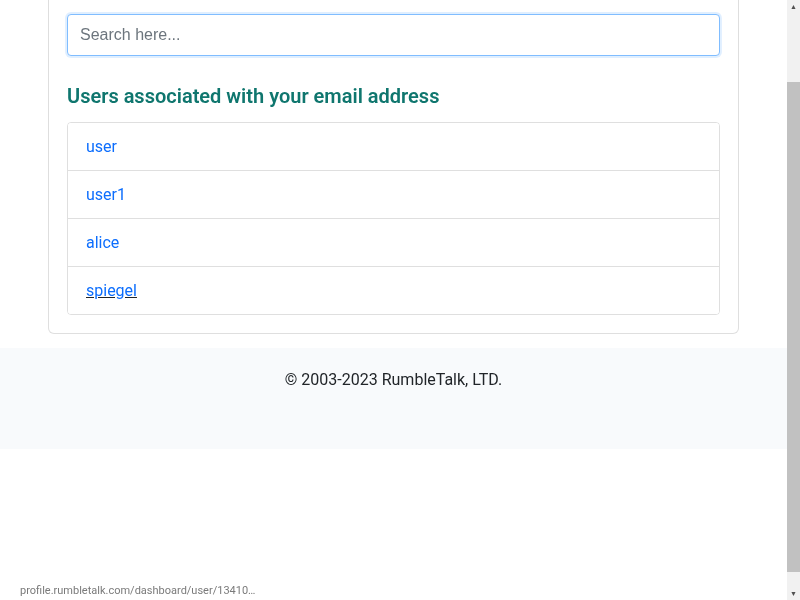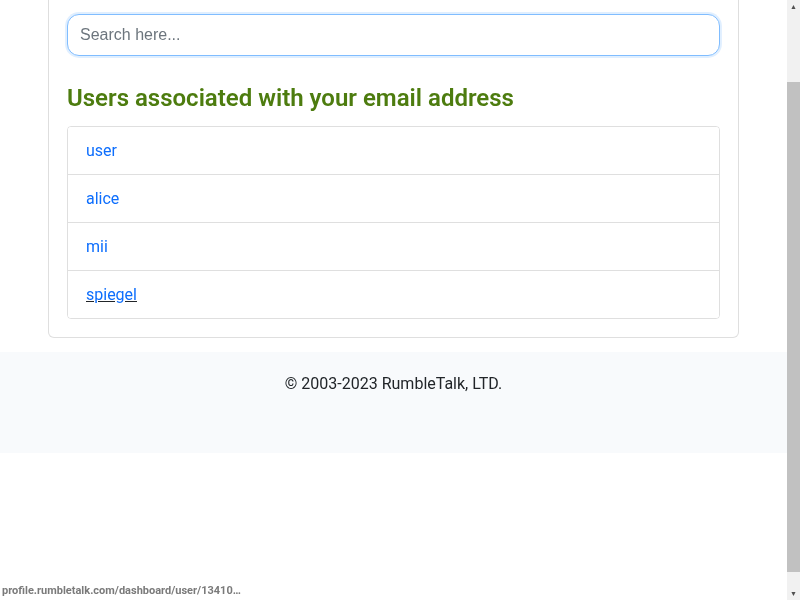--- a/index.html
+++ b/index.html
@@ -56,30 +56,30 @@
     background: #fff;
   }
   .search-input {
     width: 100%;
     padding: 8px 12px;
     font-size: 16px;
     line-height: 1.5;
     color: #495057;
     background: #fff;
     border: 1px solid #80bdff;
-    border-radius: 12px;
+    border-radius: 4px;
     outline: none;
     box-shadow: 0 0 0 0.12rem rgba(0,123,255,0.12);
     margin-top: 14px;
   }
   .search-input::placeholder { color: #6c757d; }
   .section-title {
-    font-size: 24px;
+    font-size: 20px;
     font-weight: 600;
-    color: #4d7c0f;
+    color: #0f766e;
     margin-top: 28px;
     margin-bottom: 14px;
   }
   .user-list {
     border: 1px solid rgba(0,0,0,0.125);
     border-radius: 4px;
     overflow: hidden;
   }
   .user-row {
     padding: 14px 18px;
@@ -97,50 +97,49 @@
   .footer {
     margin-top: 14px;
     background: #f8fafc;
     padding: 22px 0 60px 0;
     text-align: center;
     font-size: 16px;
     color: #212529;
   }
   .status-hint {
     position: absolute;
-    left: 0;
+    left: 18px;
     bottom: 2px;
     font-size: 11px;
     color: #7a7a7a;
     background: rgba(255,255,255,0.6);
     padding: 1px 2px;
     pointer-events: none;
-    font-weight: bold;
   }
 </style>
 </head>
 <body>
 
 <div class="viewport">
 
   <div class="card">
 
     <input type="text" class="search-input" placeholder="Search here..." style="">
 
     <h2 class="section-title">Users associated with your email address</h2>
 
     <div class="user-list">
       <div class="user-row">
         <a class="user-link">user</a>
       </div>
       <div class="user-row">
-        <a class="user-link">alice</a>
+        <a class="user-link">user1</a>
       </div>
       <div class="user-row">
-        <a class="user-link">mii</a>
+        <a class="user-link">alice</a>
       </div>
       <div class="user-row">
         <a class="user-link">spiegel</a>
       </div>
     </div>
 
   </div>
 
   <div class="footer">
     <span>© 2003-2023 RumbleTalk, LTD.</span>

